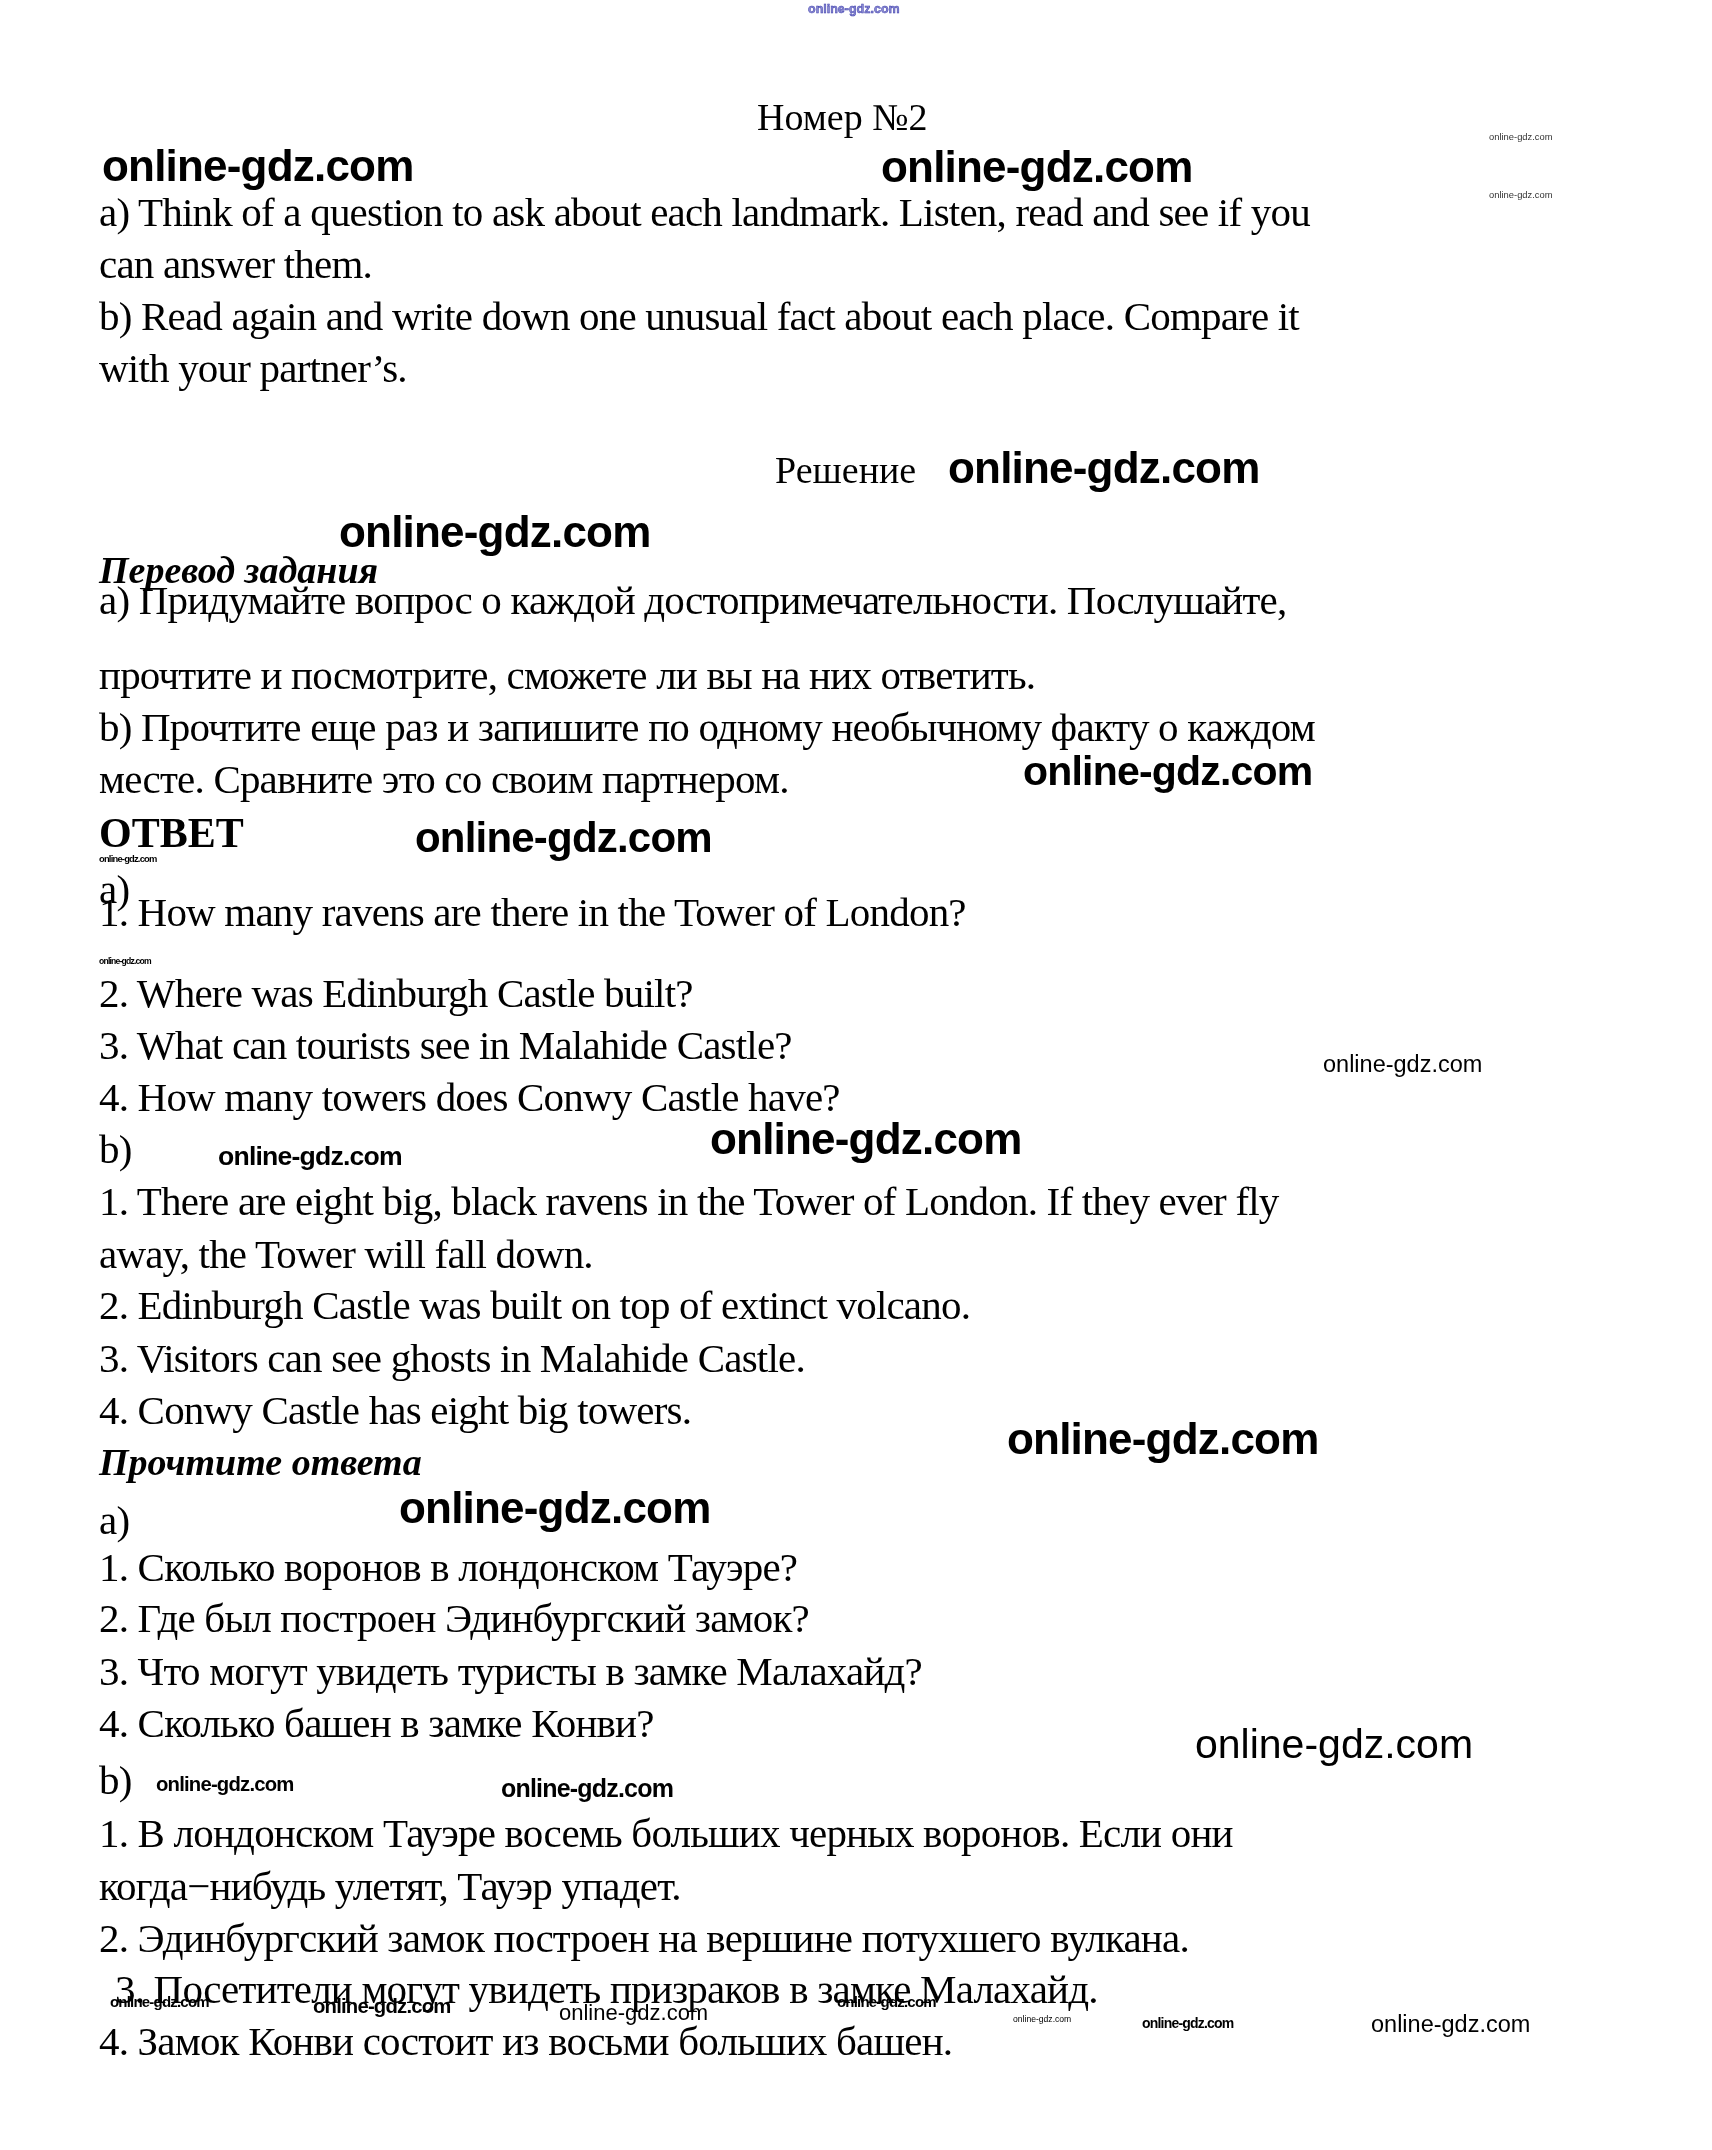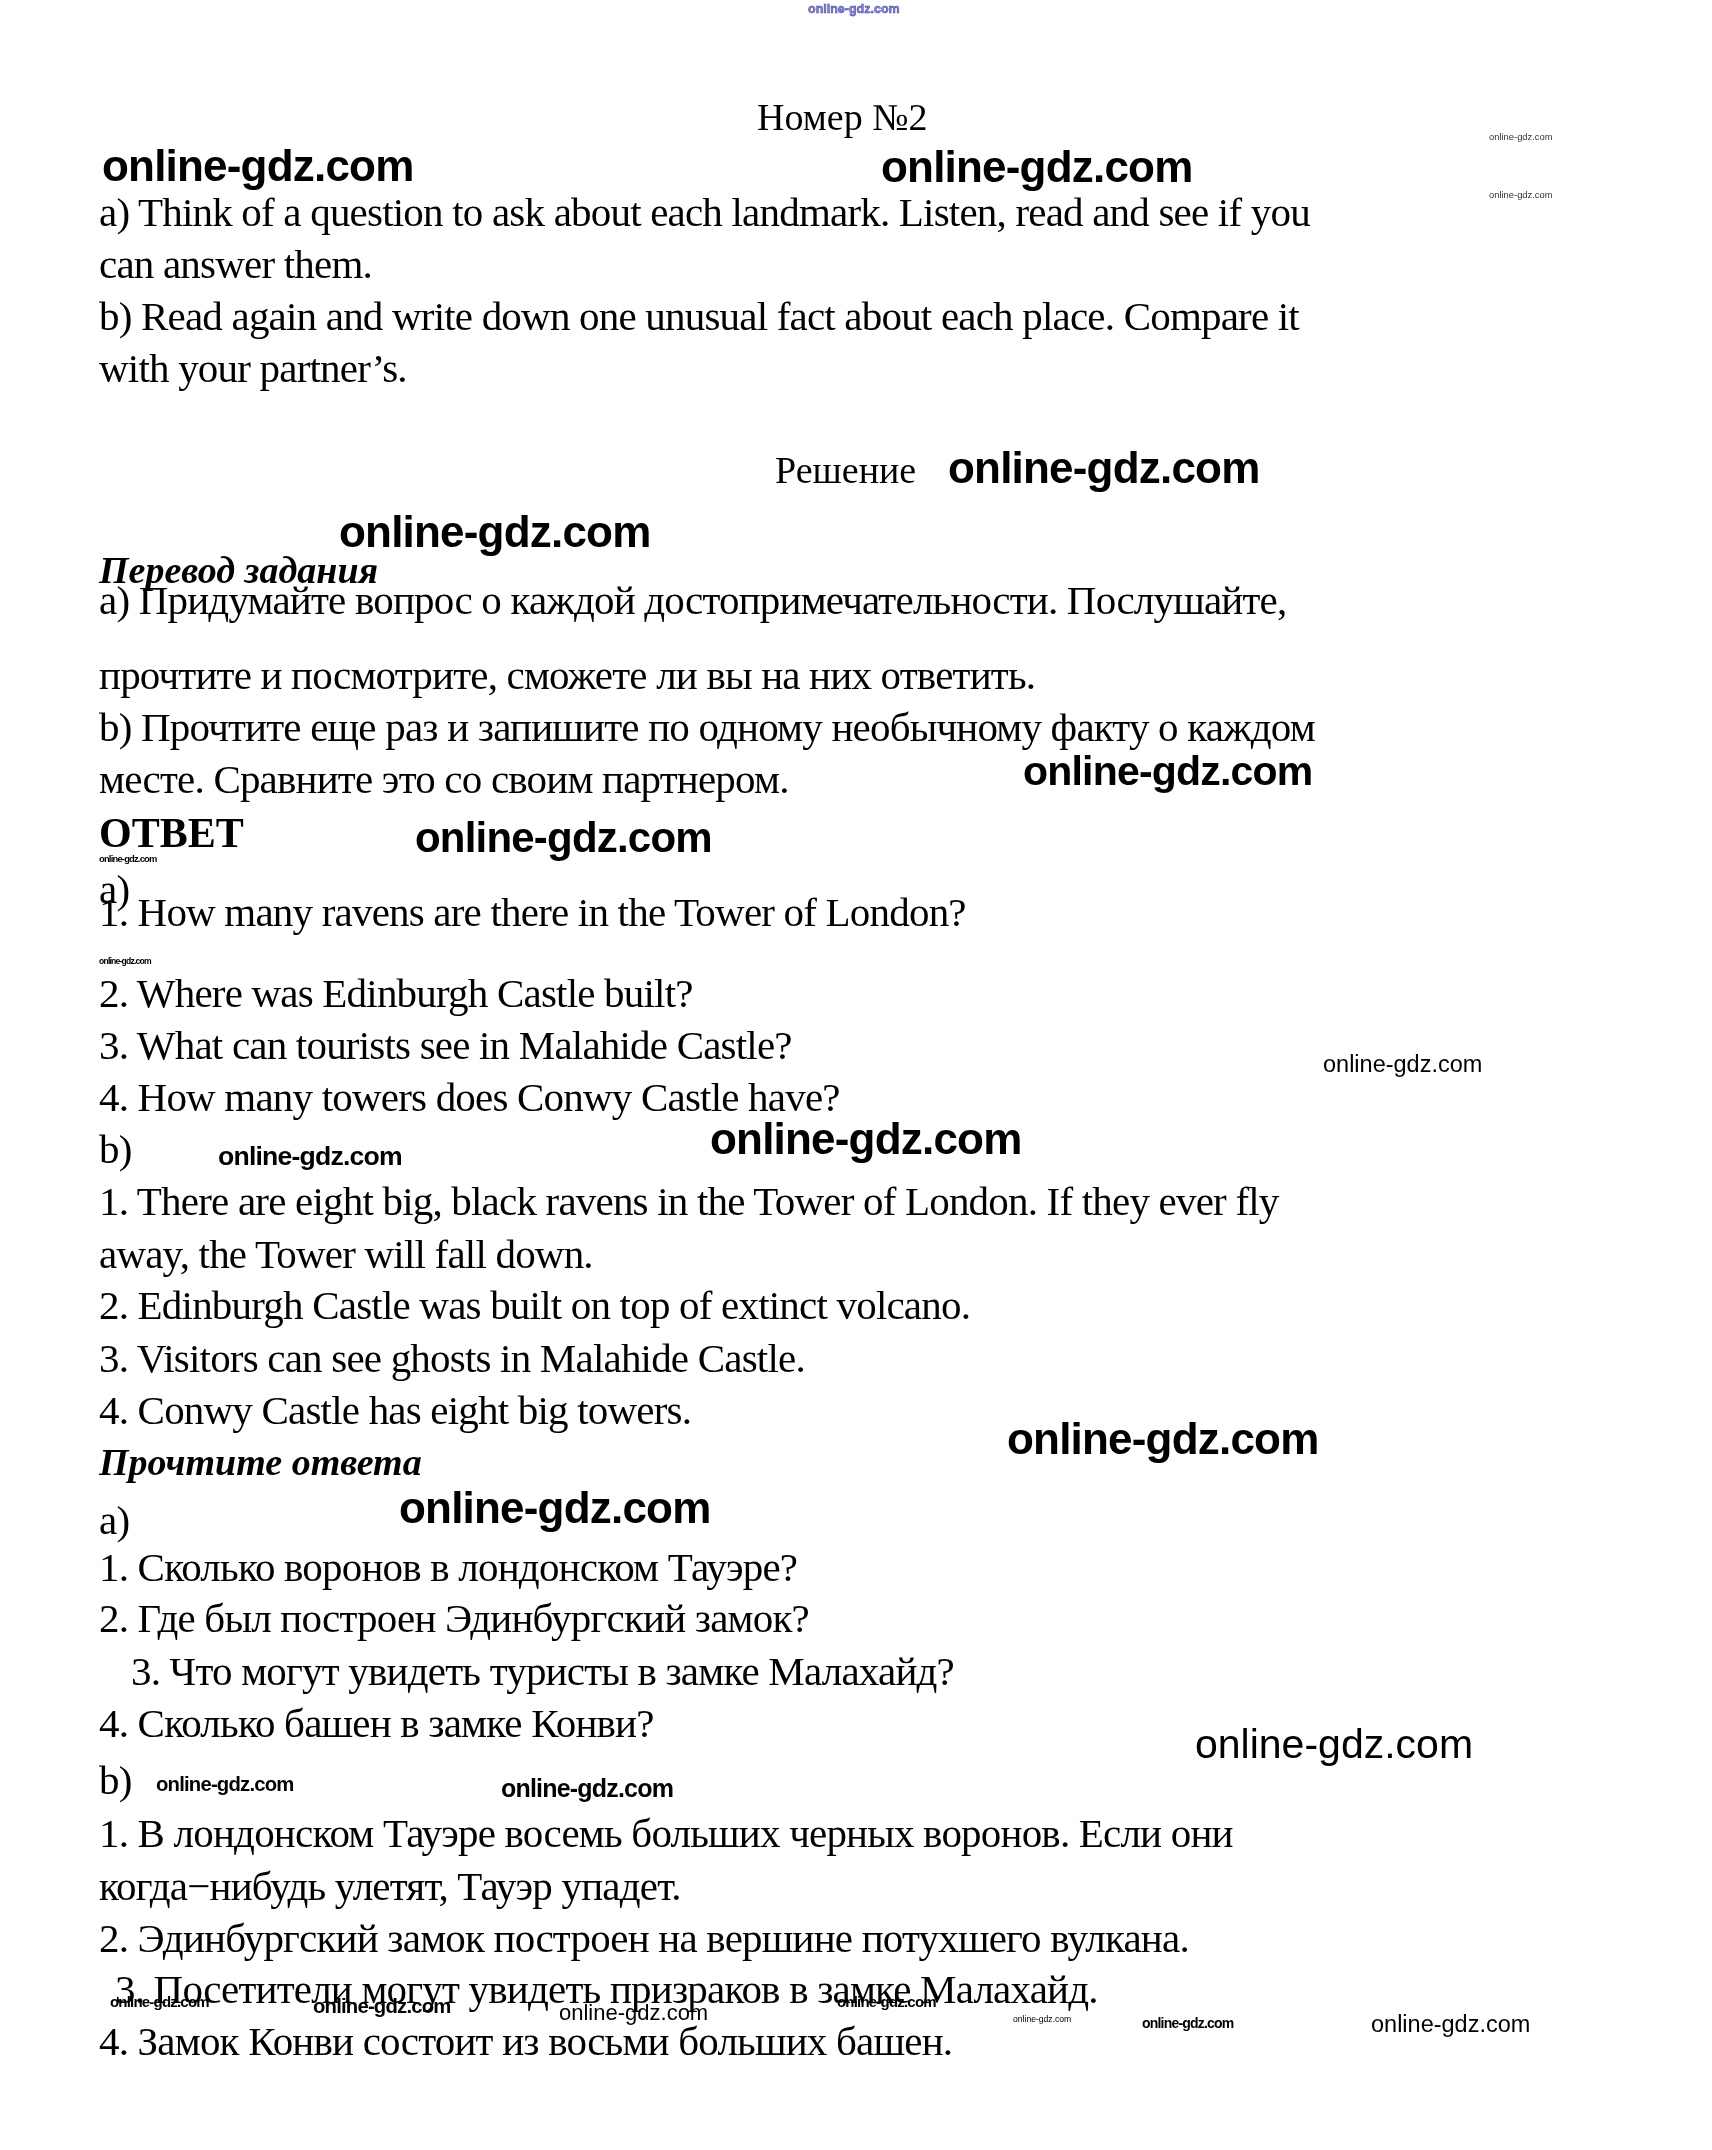--- a/index.html
+++ b/index.html
@@ -119,21 +119,21 @@
   <div class="line" style="top:1177px;">1. There are eight big, black ravens in the Tower of London. If they ever fly</div>
   <div class="line" style="top:1230px;">away, the Tower will fall down.</div>
   <div class="line" style="top:1281px;">2. Edinburgh Castle was built on top of extinct volcano.</div>
   <div class="line" style="top:1334px;">3. Visitors can see ghosts in Malahide Castle.</div>
   <div class="line" style="top:1386px;">4. Conwy Castle has eight big towers.</div>
 
   <div class="h-bold-italic" style="top:1440px;">Прочтите ответа</div>
   <div class="line" style="top:1496px;">a)</div>
   <div class="line" style="top:1543px;">1. Сколько воронов в лондонском Тауэре?</div>
   <div class="line" style="top:1594px;">2. Где был построен Эдинбургский замок?</div>
-  <div class="line" style="top:1647px;margin-left:32px;">3. Что могут увидеть туристы в замке Малахайд?</div>
+  <div class="line" style="top:1647px;">3. Что могут увидеть туристы в замке Малахайд?</div>
   <div class="line" style="top:1699px;">4. Сколько башен в замке Конви?</div>
   <div class="line" style="top:1756px;">b)</div>
   <div class="line" style="top:1809px;">1. В лондонском Тауэре восемь больших черных воронов. Если они</div>
   <div class="line" style="top:1862px;">когда−нибудь улетят, Тауэр упадет.</div>
   <div class="line" style="top:1914px;">2. Эдинбургский замок построен на вершине потухшего вулкана.</div>
   <div class="line" style="top:1965px;margin-left:16px;">3. Посетители могут увидеть призраков в замке Малахайд.</div>
   <div class="line" style="top:2017px;">4. Замок Конви состоит из восьми больших башен.</div>
 
 </div>
 

